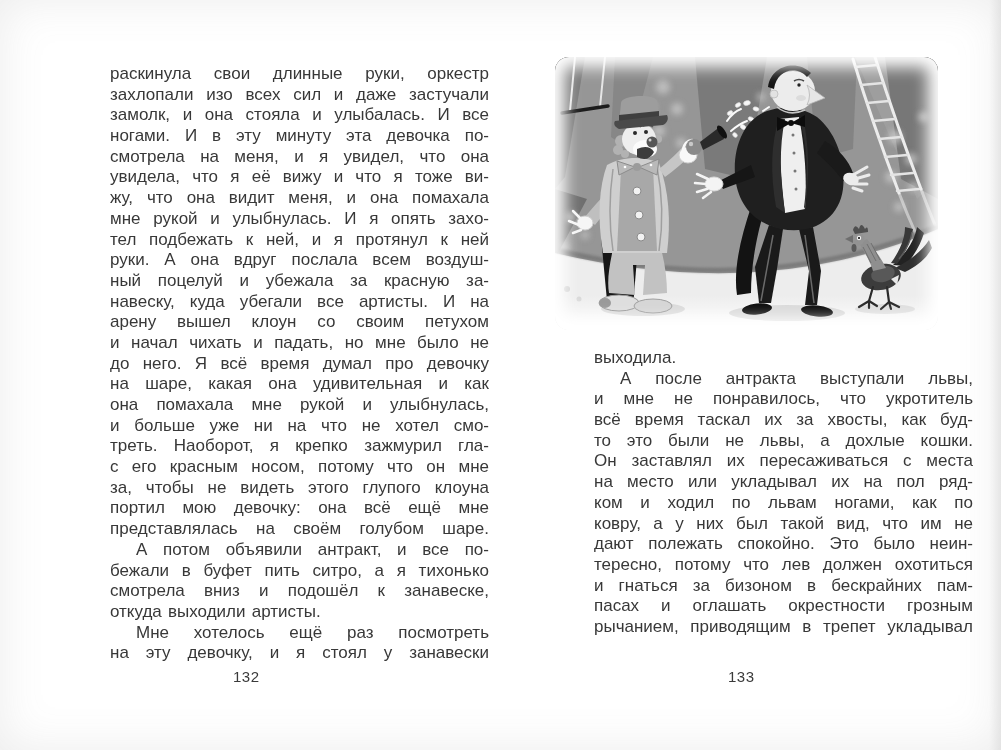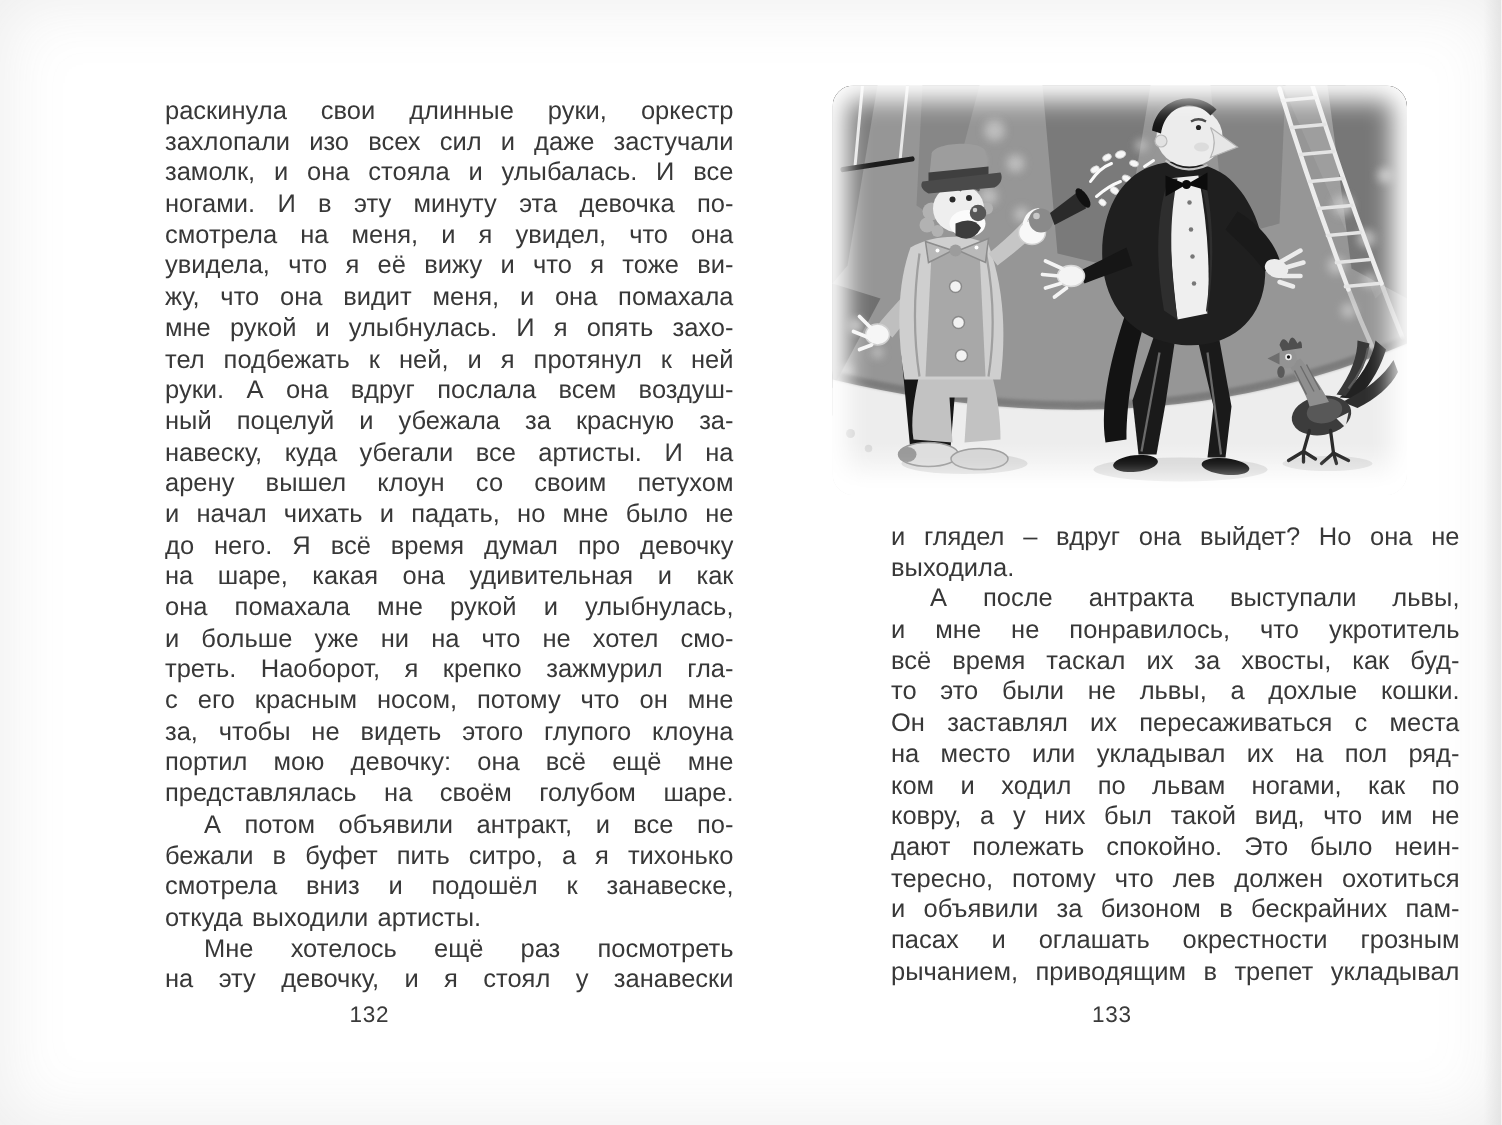--- a/index.html
+++ b/index.html
@@ -308,33 +308,32 @@
     <div class="ln">портил мою девочку: она всё ещё мне</div>
     <div class="ln">представлялась на своём голубом шаре.</div>
     <div class="ln ind">А потом объявили антракт, и все по-</div>
     <div class="ln">бежали в буфет пить ситро, а я тихонько</div>
     <div class="ln">смотрела вниз и подошёл к занавеске,</div>
     <div class="ln end">откуда выходили артисты.</div>
     <div class="ln ind">Мне хотелось ещё раз посмотреть</div>
     <div class="ln">на эту девочку, и я стоял у занавески</div>
   </div>
 <div id="right-text" class="textcol">
-    <div class="ln">и глядел – вдруг она выйдет? Но она не</div>
     <div class="ln end">выходила.</div>
     <div class="ln ind">А после антракта выступали львы,</div>
     <div class="ln">и мне не понравилось, что укротитель</div>
     <div class="ln">всё время таскал их за хвосты, как буд-</div>
     <div class="ln">то это были не львы, а дохлые кошки.</div>
     <div class="ln">Он заставлял их пересаживаться с места</div>
     <div class="ln">на место или укладывал их на пол ряд-</div>
     <div class="ln">ком и ходил по львам ногами, как по</div>
     <div class="ln">ковру, а у них был такой вид, что им не</div>
     <div class="ln">дают полежать спокойно. Это было неин-</div>
     <div class="ln">тересно, потому что лев должен охотиться</div>
-    <div class="ln">и объявили за бизоном в бескрайних пам-</div>
+    <div class="ln">и гнаться за бизоном в бескрайних пам-</div>
     <div class="ln">пасах и оглашать окрестности грозным</div>
     <div class="ln">рычанием, приводящим в трепет укладывал</div>
   </div>
 
 <div id="pn-left" class="pageno">132</div>
 <div id="pn-right" class="pageno">133</div>
 
 <div class="vignette"></div>
 <div class="edge-right"></div>
 

